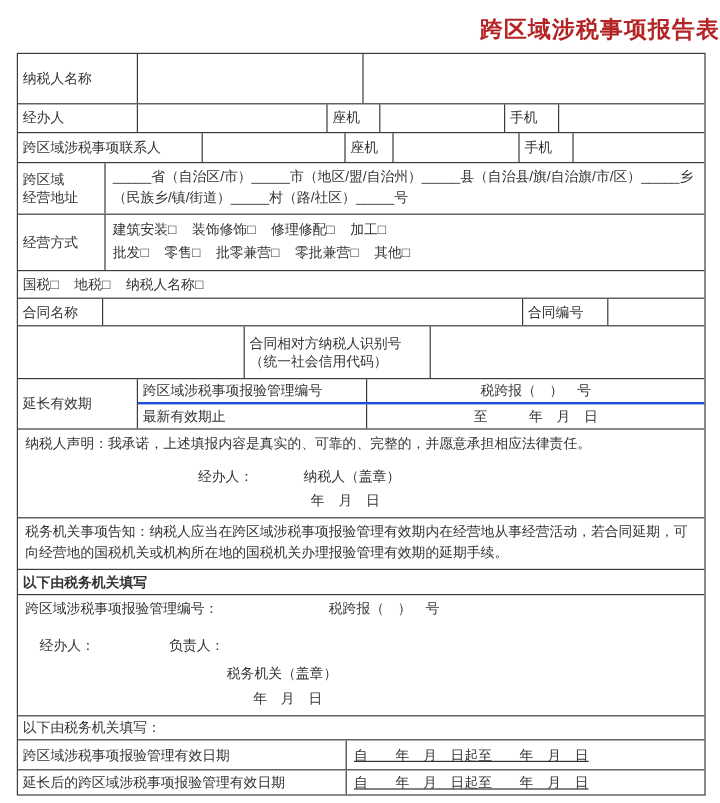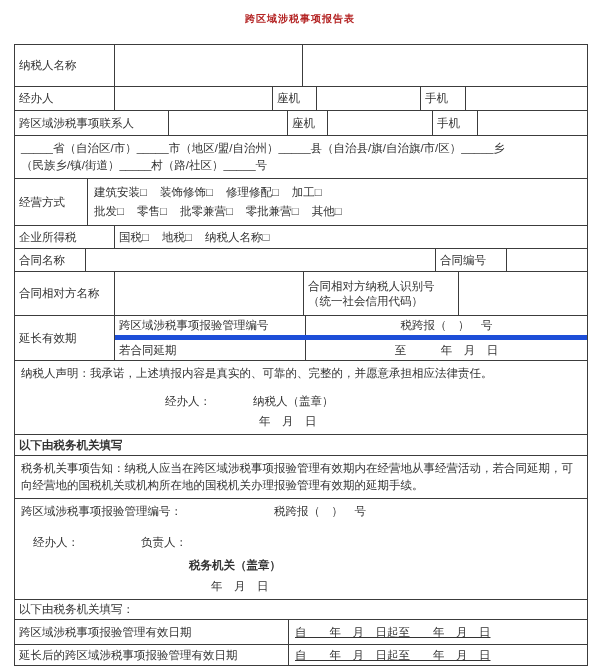--- a/index.html
+++ b/index.html
@@ -4,52 +4,52 @@
 <style>
   * { box-sizing: border-box; }
   html,body { margin:0; padding:0; }
   body {
     width:600px; height:669px; background:#ffffff;
     font-family:"Liberation Sans","DejaVu Sans",sans-serif;
     font-size:11.5px; color:#333333;
     position:relative; overflow:hidden;
   }
   .page-title {
-    text-align:center; font-weight:bold; font-size:10px;
+    text-align:right; font-weight:bold; font-size:19px;
     padding-top:12px; letter-spacing:1px;font-family:Liberation Serif, serif;
   }
   .form-table {
     position:absolute; left:14px; top:44px; width:574px;
     border:1.5px solid #3c3c3c; background:#fff;
   }
   .r { display:flex; border-bottom:1px solid #3c3c3c; align-items:stretch; }
   .form-table > .r:last-child { border-bottom:none; }
   .c {
     border-right:1px solid #3c3c3c; padding:2px 4px;
     display:flex; align-items:center; flex:0 0 auto;
   }
   .r > .c:last-child, .subr > .c:last-child { border-right:none; }
   .grow { flex:1 1 auto; }
   .center { justify-content:center; text-align:center; }
   .pre { white-space:pre-line; }
   .block { display:block; }
   .subcol { flex:1 1 auto; display:flex; flex-direction:column; }
-  .subr { display:flex; flex:1 1 auto; border-bottom:5px solid #1d4ed8; }
+  .subr { display:flex; flex:1 1 auto; border-bottom:2px solid #1d4ed8; }
   .subcol > .subr:last-child { border-bottom:none; }
   .opt { margin-right:13px; white-space:nowrap; }
   .optline { line-height:19px; }
   .bold { font-weight:bold; }
   .freecell { padding:4px 6px; line-height:17px; }
   .decl-sign { margin-top:11px; padding-left:144px; }
   .decl-sign .gap { display:inline-block; width:42px; }
   .decl-date { margin-top:3px; padding-left:238px; }
   .auth-no .val { margin-left:92px; }
   .auth-people { margin-top:14px;margin-left:12px; }
   .auth-people .head { margin-left:62px; }
-  .auth-seal { margin-top:6px; padding-left:168px;font-weight:bold; }
+  .auth-seal { margin-top:6px; padding-left:168px; }
   .auth-date { margin-top:4px; padding-left:190px; }
   .padl6 { padding-left:6px;text-decoration:underline; }
 </style>
 </head>
 <body>
 
 <div class="page-title" style="color: rgb(180, 36, 36);">跨区域涉税事项报告表</div>
 
 <div class="form-table">
 
@@ -71,88 +71,88 @@
   <div class="r" style="min-height:25px">
     <div class="c" style="width:154px">跨区域涉税事项联系人</div>
     <div class="c" style="width:119px"></div>
     <div class="c" style="width:40px">座机</div>
     <div class="c" style="width:105px"></div>
     <div class="c" style="width:45px">手机</div>
     <div class="c grow"></div>
   </div>
 
   <div class="r" style="min-height:42px">
+    <div class="c pre" style="width:73px">跨区域
+经营地址</div>
     <div class="c grow block freecell">
       <div>_____省（自治区/市）_____市（地区/盟/自治州）_____县（自治县/旗/自治旗/市/区）_____乡</div>
       <div>（民族乡/镇/街道）_____村（路/社区）_____号</div>
     </div>
   </div>
 
   <div class="r" style="min-height:40px">
     <div class="c" style="width:73px">经营方式</div>
     <div class="c grow block freecell">
       <div class="optline"><span class="opt">建筑安装□</span><span class="opt">装饰修饰□</span><span class="opt">修理修配□</span><span class="opt">加工□</span></div>
       <div class="optline"><span class="opt">批发□</span><span class="opt">零售□</span><span class="opt">批零兼营□</span><span class="opt">零批兼营□</span><span class="opt">其他□</span></div>
     </div>
   </div>
 
   <div class="r" style="min-height:23px">
-    <div class="c" style="width:100px">企业所得税</div>
     <div class="c grow">
         <span class="opt">国税□</span>
         <span class="opt">地税□</span>
         <span class="opt">纳税人名称□</span>
       </div>
   </div>
 
   <div class="r" style="min-height:23px">
     <div class="c" style="width:71px">合同名称</div>
     <div class="c" style="width:350px"></div>
     <div class="c" style="width:71px">合同编号</div>
     <div class="c grow"></div>
   </div>
 
 
   <div class="r" style="min-height:44px">
-    <div class="c" style="width:100px">合同相对方名称</div>
     <div class="c" style="width:189px"></div>
     <div class="c" style="width:155px">合同相对方纳税人识别号（统一社会信用代码）</div>
     <div class="c grow"></div>
   </div>
 
   <div class="r">
     <div class="c" style="width:100px">延长有效期</div>
     <div class="subcol">
       <div class="subr" style="min-height:20px">
         <div class="c" style="width:191px">跨区域涉税事项报验管理编号</div>
         <div class="c grow center">税跨报（　）　号</div>
       </div>
       <div class="subr" style="min-height:20px">
-        <div class="c" style="width:191px">若合同延期</div>
+        <div class="c" style="width:191px">最新有效期止</div>
         <div class="c grow center">至　　　年　月　日</div>
       </div>
     </div>
   </div>
 
   <div class="r" style="min-height:68px">
     <div class="c grow block freecell">
       <div>纳税人声明：我承诺，上述填报内容是真实的、可靠的、完整的，并愿意承担相应法律责任。</div>
       <div class="decl-sign">
         <span>经办人：</span><span class="gap"></span><span>纳税人（盖章）</span>
       </div>
       <div class="decl-date">年　月　日</div>
     </div>
   </div>
 
+  <div class="r" style="min-height:36px">
+    <div class="c grow block freecell">税务机关事项告知：纳税人应当在跨区域涉税事项报验管理有效期内在经营地从事经营活动，若合同延期，可向经营地的国税机关或机构所在地的国税机关办理报验管理有效期的延期手续。</div>
+  </div>
+
   <div class="r" style="min-height:21px">
     <div class="c grow bold">以下由税务机关填写</div>
-  </div>
-
-  <div class="r" style="min-height:36px">
-    <div class="c grow block freecell">税务机关事项告知：纳税人应当在跨区域涉税事项报验管理有效期内在经营地从事经营活动，若合同延期，可向经营地的国税机关或机构所在地的国税机关办理报验管理有效期的延期手续。</div>
   </div>
 
   <div class="r" style="min-height:86px">
     <div class="c grow block freecell">
       <div class="auth-no">
         <span>跨区域涉税事项报验管理编号：</span><span class="val">税跨报（　）　号</span>
       </div>
       <div class="auth-people">
         <span>经办人：</span><span class="head">负责人：</span>
       </div>

